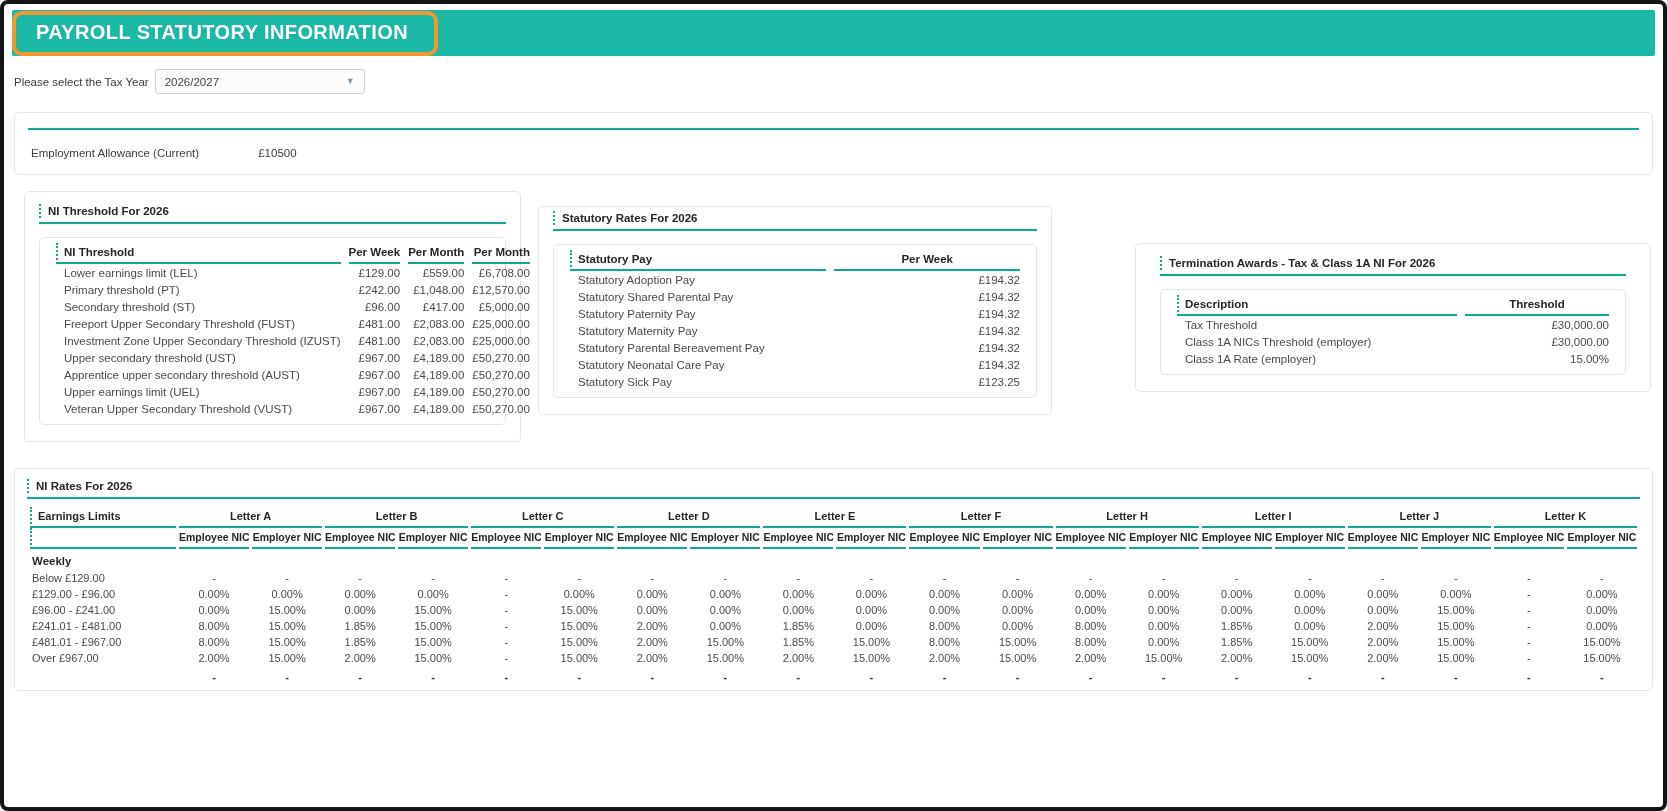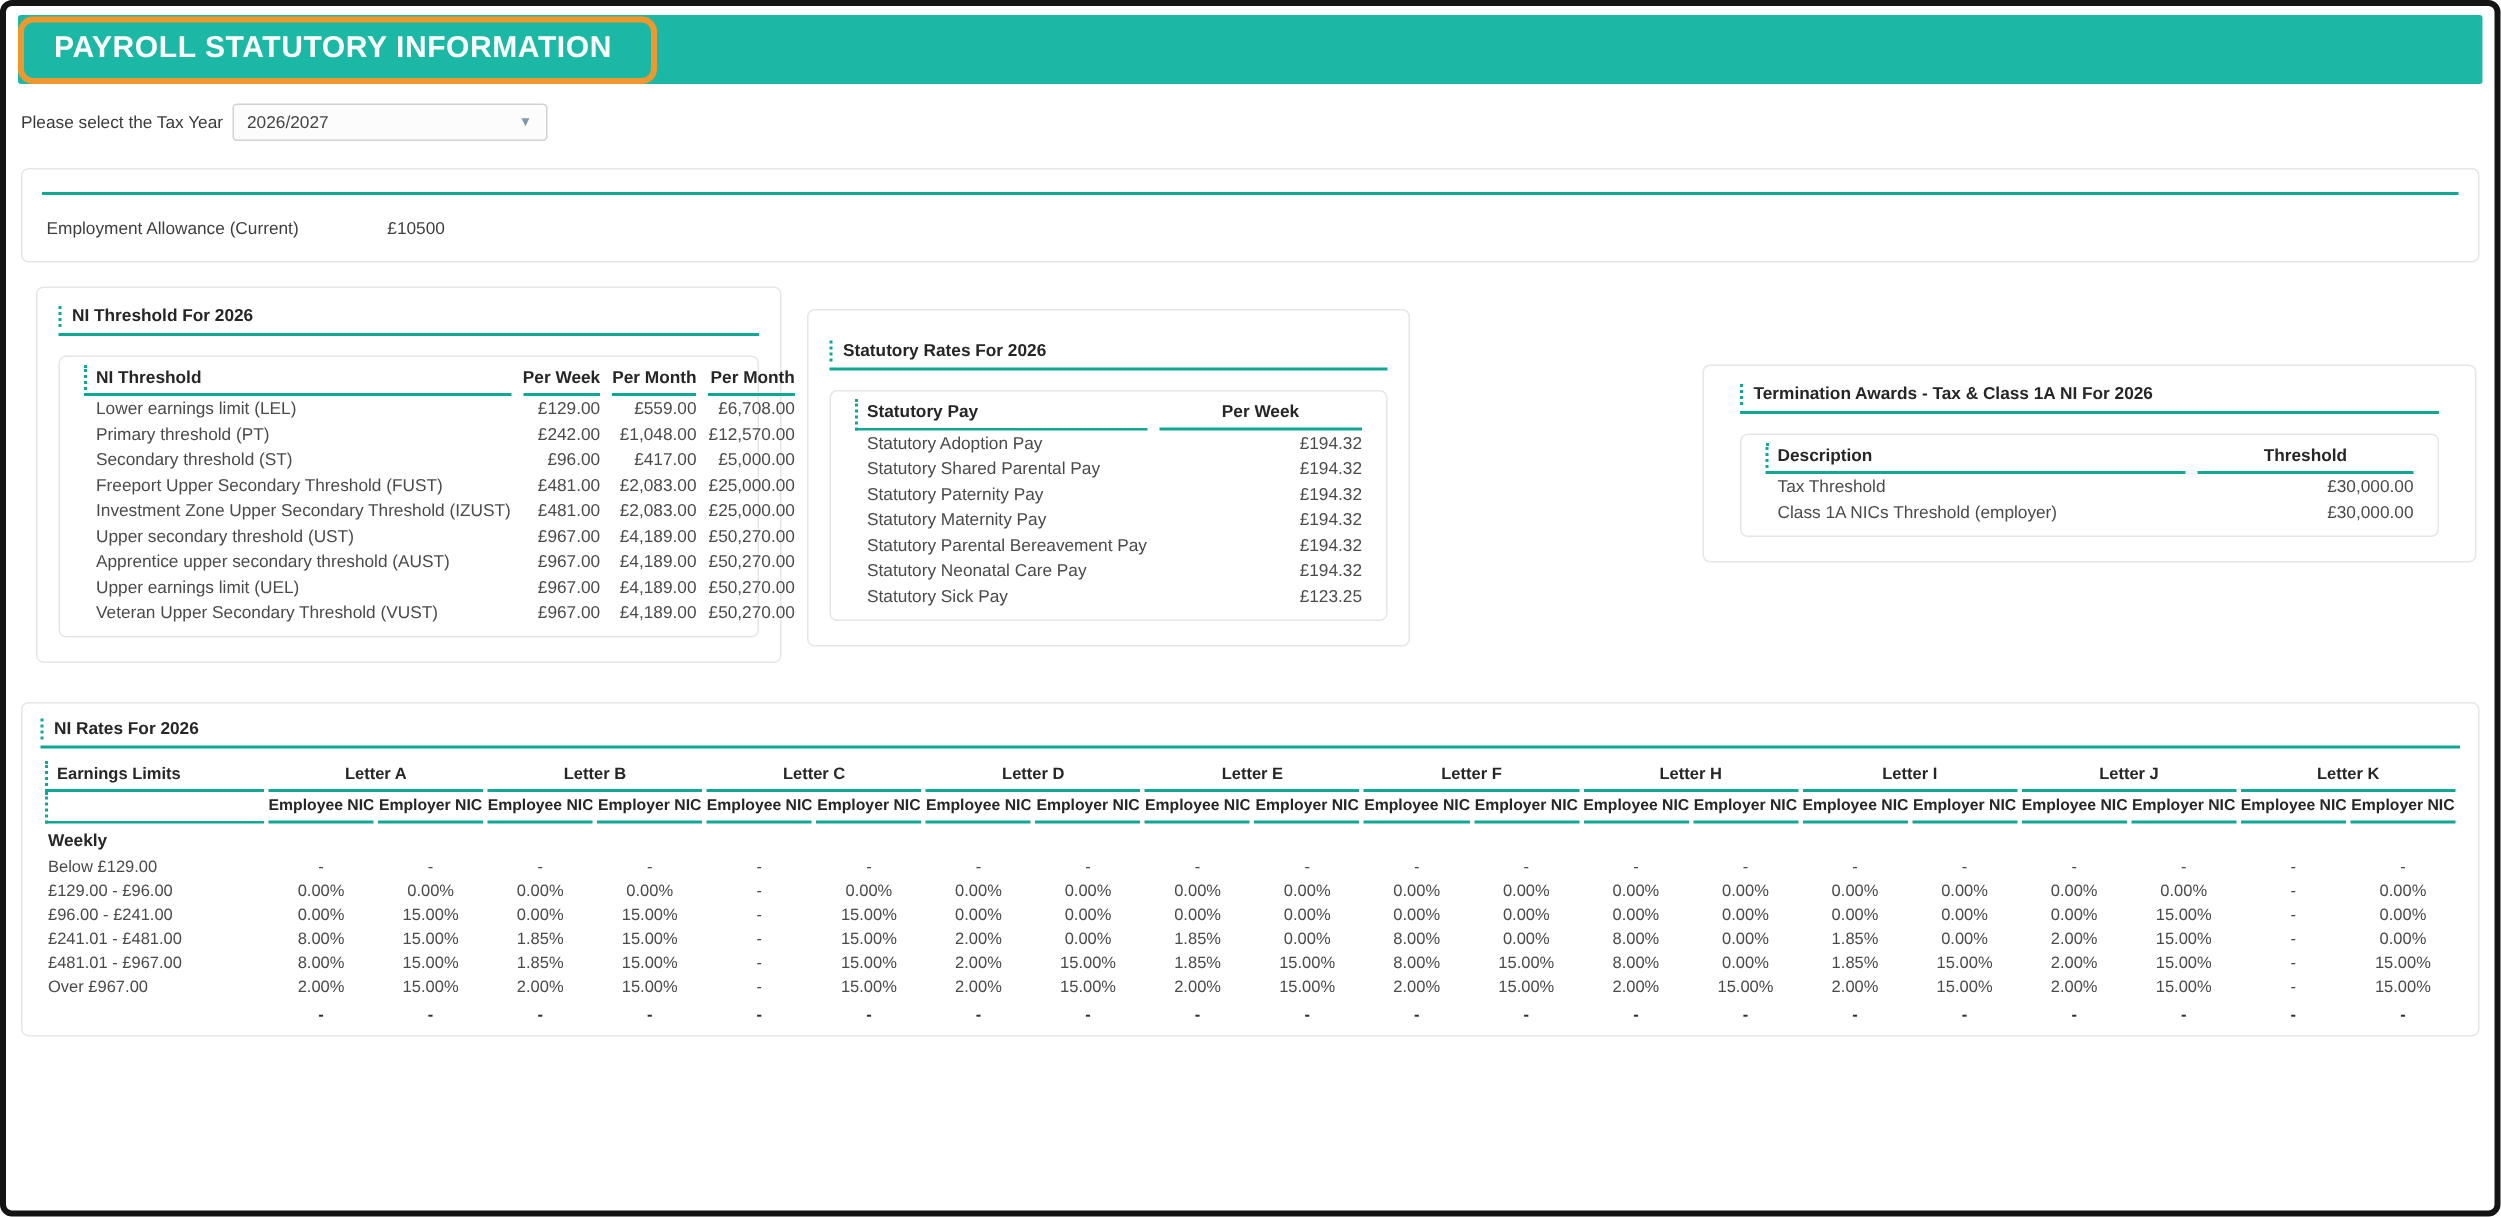--- a/index.html
+++ b/index.html
@@ -27,21 +27,21 @@
   .card { border:1px solid #e4e6e8; border-radius:5px; background:#fff; }
   .full-card { margin:0 2px 16px 2px; padding:11px 13px 15px; }
   .heading { font-size:11.5px; font-weight:700; color:#262626; border-left:2px dotted #10a895; padding-left:7px; line-height:14px; }
   .rule { height:2px; background:#10a895; margin-top:4px; }
 
   .ea-row { margin-top:17px; font-size:11.5px; color:#3e3e3e; padding-left:3px; }
   .ea-label { display:inline-block; width:224px; }
 
   .cards-row { display:flex; align-items:flex-start; margin:0 2px 26px 2px; }
   .card-1 { width:497px; padding:12px 14px 16px; margin-left:10px; }
-  .card-2 { width:402px; padding:20px 14px 16px; margin-left:17px; margin-top:15px; }
+  .card-2 { width:514px; padding:4px 14px 16px; margin-left:17px; margin-top:15px; }
   .card-3 { width:516px; padding:12px 24px 16px; margin-left:auto; margin-top:52px; margin-right:2px; }
 
   .inner-table-wrap { border:1px solid #e4e6e8; border-radius:5px; margin-top:13px; padding:5px 8px 7px; }
   table.stat { width:100%; border-collapse:separate; border-spacing:8px 0; font-size:11.5px; color:#4a4a4a; }
   table.stat th { font-weight:700; color:#262626; border-bottom:2px solid #10a895; padding:3px 0 4px; white-space:nowrap; }
   table.stat th.th-label { text-align:left; border-left:2px dotted #10a895; padding-left:6px; }
   table.stat th.th-num { text-align:right; }
   table.stat td { padding:2.5px 0; white-space:nowrap; }
   table.stat td.td-label { text-align:left; padding-left:8px; }
   table.stat td.td-num { text-align:right; }
@@ -221,20 +221,24 @@
           </thead>
           <tbody>
             <tr>
               <td class="td-label">Tax Threshold</td>
               <td class="td-num">£30,000.00</td>
             </tr>
             <tr>
               <td class="td-label">Class 1A NICs Threshold (employer)</td>
               <td class="td-num">£30,000.00</td>
             </tr>
+            <tr>
+              <td class="td-label">Class 1A Rate (employer)</td>
+              <td class="td-num">15.00%</td>
+            </tr>
           </tbody>
       </table>
     </div>
   </section>
 
 </div>
 
 <section class="card ni-card">
   <div class="heading">NI Rates For 2026</div>
   <div class="rule"></div>

